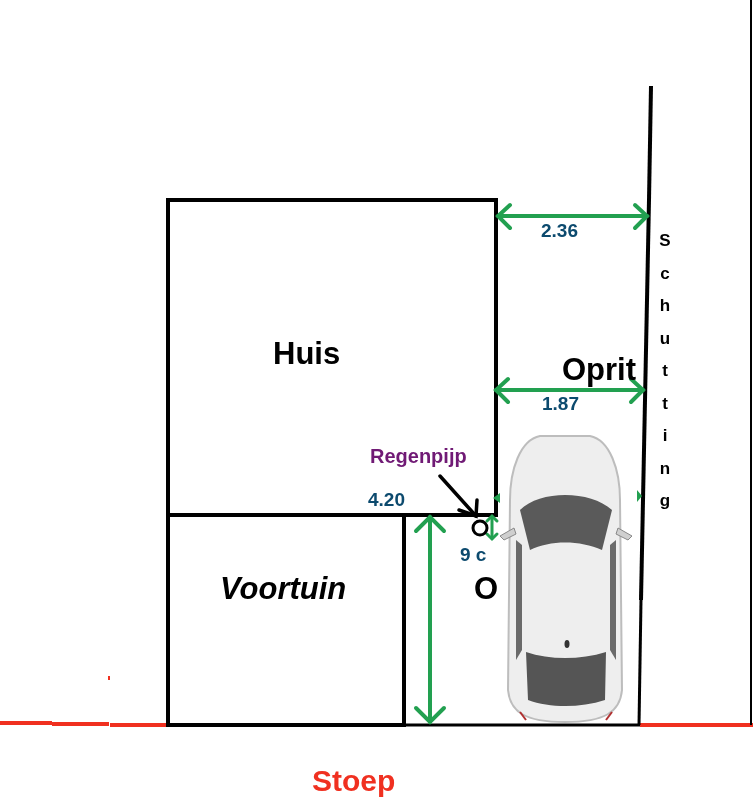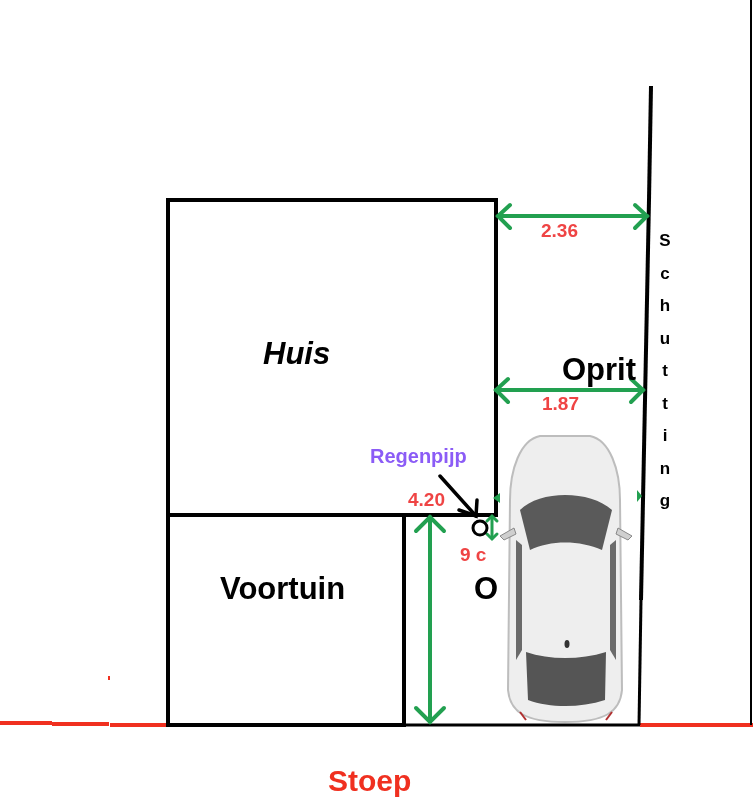--- a/index.html
+++ b/index.html
@@ -1,21 +1,21 @@
 <!DOCTYPE html>
 <html><head>
   <meta charset="utf-8">
   <style>
     html, body { margin: 0; padding: 0; background: #ffffff; }
     body { width: 753px; height: 800px; position: relative; overflow: hidden; font-family: "Liberation Sans", "DejaVu Sans", sans-serif; }
     .canvas { position: absolute; left: 0; top: 0; width: 753px; height: 800px; }
     .lbl { position: absolute; font-weight: bold; white-space: nowrap; line-height: 1; }
     .big { font-size: 31px; color: #000; }
-    .dim { font-size: 19px; color: #ef4444; }
-    .small-black { font-size: 20px; color: #8b5cf6; }
+    .dim { font-size: 19px; color: #0c4a6e; }
+    .small-black { font-size: 20px; color: #701a75; }
     .stoep { font-size: 30px; color: #f03020; }
     .fence-letters { position: absolute; left: 658px; top: 225px; width: 14px; font-weight: bold; font-size: 17px; color: #000; text-align: center; line-height: 32.5px; }
     .fence-letters span { display: block; }
     .right-border { position: absolute; left: 750px; top: 0; width: 2px; height: 725px; background: #000; }
   </style>
 </head>
 <body>
 
 <div class="canvas">
   <svg width="753" height="800" viewBox="0 0 753 800" xmlns="http://www.w3.org/2000/svg" style="position:absolute;left:0;top:0;">
@@ -91,37 +91,37 @@
 
       <ellipse cx="567" cy="644" rx="2.5" ry="4" fill="#333"></ellipse>
 
       <path d="M520,712 L526,720" stroke="#b03030" stroke-width="2"></path>
       <path d="M612,712 L606,720" stroke="#b03030" stroke-width="2"></path>
     </g>
   </svg>
 
   <div class="right-border"></div>
 
-  <div class="lbl big" style="left:263px; top:338px;font-style:italic;">Huis</div>
+  <div class="lbl big" style="left:273px; top:338px;">Huis</div>
   <div class="lbl big" style="left:518px; top:354px;margin-left:44px;">Oprit</div>
-  <div class="lbl big" style="left:220px; top:573px;">Voortuin</div>
+  <div class="lbl big" style="left:220px; top:573px;font-style:italic;">Voortuin</div>
   <div class="lbl big" style="left:474px; top:573px; width:24px; overflow:hidden;">O</div>
   <div class="lbl small-black" style="left:370px; top:446px;">Regenpijp</div>
 
   <div class="lbl dim" style="left:541px; top:221px;">2.36</div>
   <div class="lbl dim" style="left:542px; top:394px;">1.87</div>
-  <div class="lbl dim" style="left:408px; top:490px;">4.20</div>
+  <div class="lbl dim" style="left:368px; top:490px;">4.20</div>
   <div class="lbl dim" style="left:460px; top:545px; width:40px; overflow:hidden;">9 c</div>
 
   <div class="fence-letters">
     <span>S</span>
     <span>c</span>
     <span>h</span>
     <span>u</span>
     <span>t</span>
     <span>t</span>
     <span>i</span>
     <span>n</span>
     <span>g</span>
   </div>
 
-  <div class="lbl stoep" style="left:328px; top:766px;">Stoep</div>
+  <div class="lbl stoep" style="left:312px; top:766px;">Stoep</div>
 </div>
 
 </body></html>

